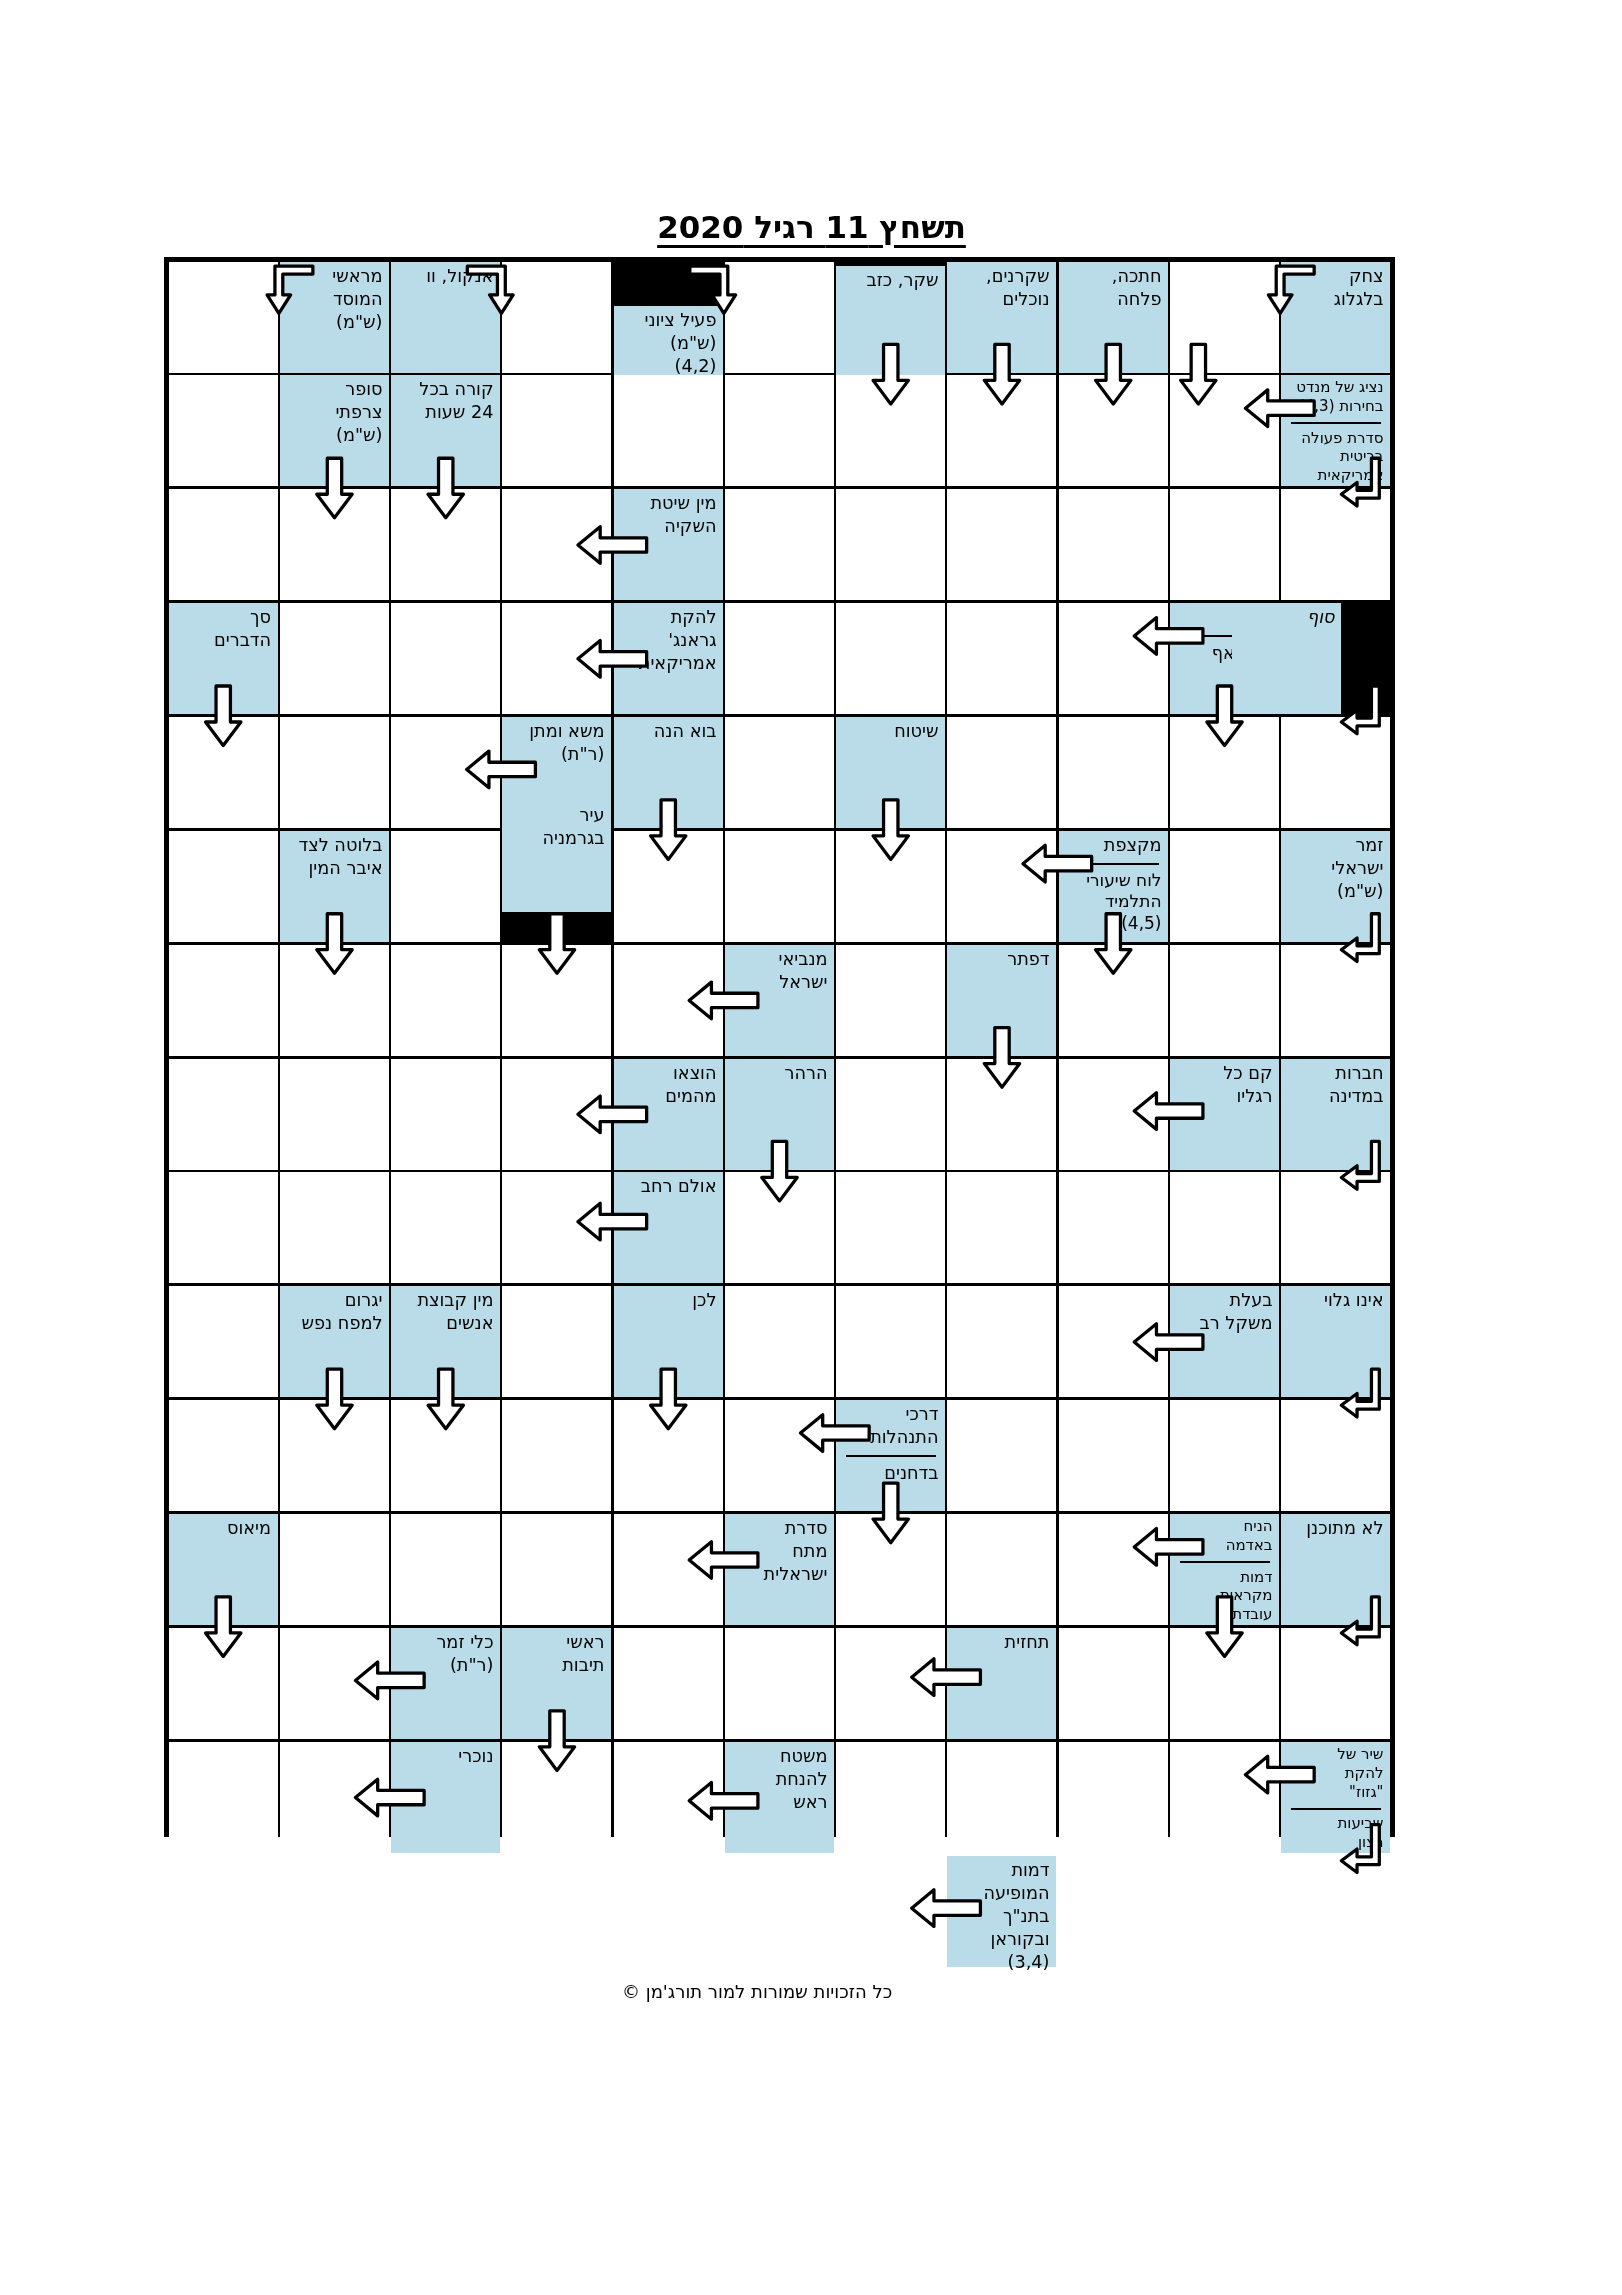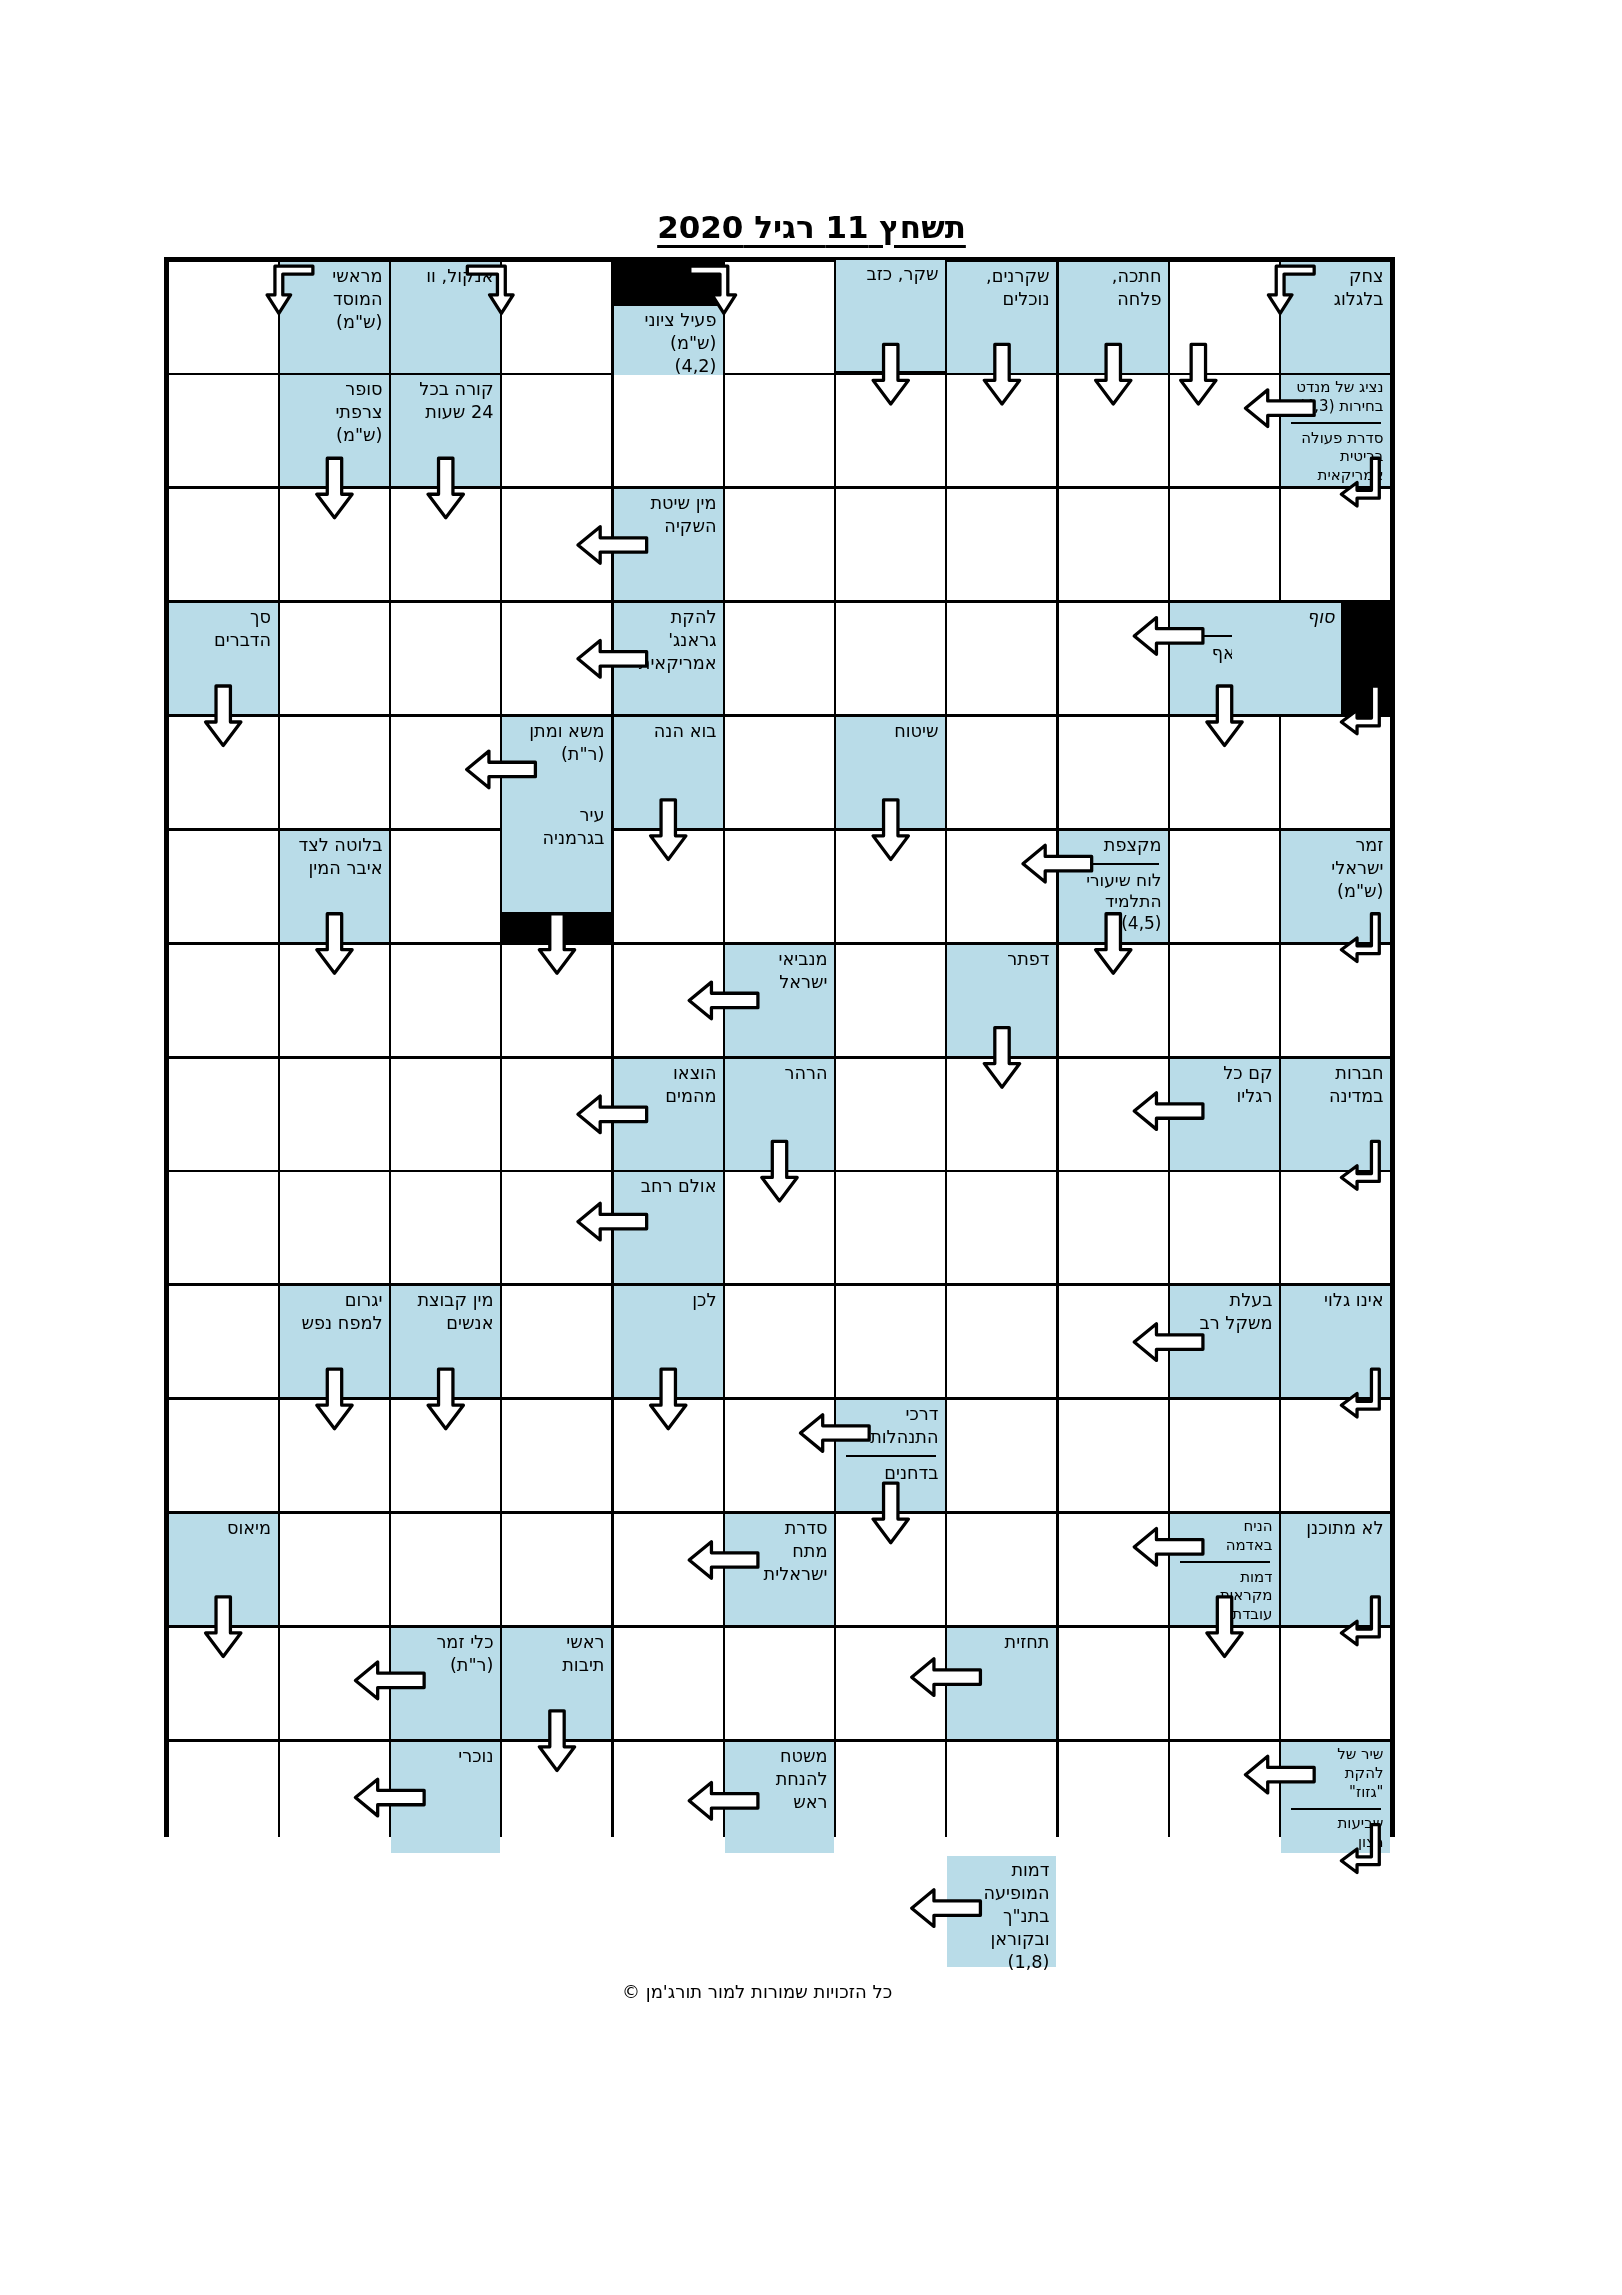--- a/index.html
+++ b/index.html
@@ -38,21 +38,21 @@
     </div>
     <div class="cell" style="left: 338px; top: 4.6px;"></div>
     <div class="cell clue" style="left: 450px; top: 4.6px; margin-top: 44px;">
       <div>
         <div>פעיל ציוני</div>
         <div>(ש"מ)</div>
         <div>(4,2)</div>
       </div>
     </div>
     <div class="cell" style="left: 561px; top: 4.6px;"></div>
-    <div class="cell clue" style="left: 672px; top: 3px; padding-left: 21px;">
+    <div class="cell clue" style="left: 672px; top: 9px; padding-left: 21px;">
       <div>
         <div>שקר, כזב</div>
       </div>
     </div>
     <div class="cell clue" style="left: 783px; top: 4.6px; padding-left: 12px;">
       <div>
         <div>שקרנים,</div>
         <div>נוכלים</div>
       </div>
     </div>
@@ -434,21 +434,21 @@
     <div class="cell" style="left: 338px; top: 1599px;"></div>
     <div class="cell" style="left: 450px; top: 1599px;"></div>
     <div class="cell" style="left: 561px; top: 1599px;"></div>
     <div class="cell" style="left: 672px; top: 1599px;"></div>
     <div class="cell clue" style="left: 783px; top: 1599px;">
       <div>
         <div>דמות</div>
         <div>המופיעה</div>
         <div>בתנ"ך</div>
         <div>ובקוראן</div>
-        <div>(1,8)</div>
+        <div>(3,4)</div>
       </div>
     </div>
     <div class="cell" style="left: 895px; top: 1599px;"></div>
     <div class="cell" style="left: 1006px; top: 1599px;"></div>
     <div class="cell" style="left: 1117px; top: 1599px;"></div>
     <svg id="arrowlayer" xmlns="http://www.w3.org/2000/svg" viewBox="0 0 1881 2619" width="1231" height="1714">
       <polygon points="227.5,14 169.5,14 169.5,58 157.5,58 175.5,86 193.5,58 181.5,58 181.5,26 227.5,26" class="arrow"></polygon>
       <polygon points="463.5,14 521.5,14 521.5,58 533.5,58 515.5,86 497.5,58 509.5,58 509.5,26 463.5,26" class="arrow"></polygon>
       <polygon points="803.5,14 861.5,14 861.5,58 873.5,58 855.5,86 837.5,58 849.5,58 849.5,26 803.5,26" class="arrow"></polygon>
       <polygon points="1757.5,14 1699.5,14 1699.5,58 1687.5,58 1705.5,86 1723.5,58 1711.5,58 1711.5,26 1757.5,26" class="arrow"></polygon>

